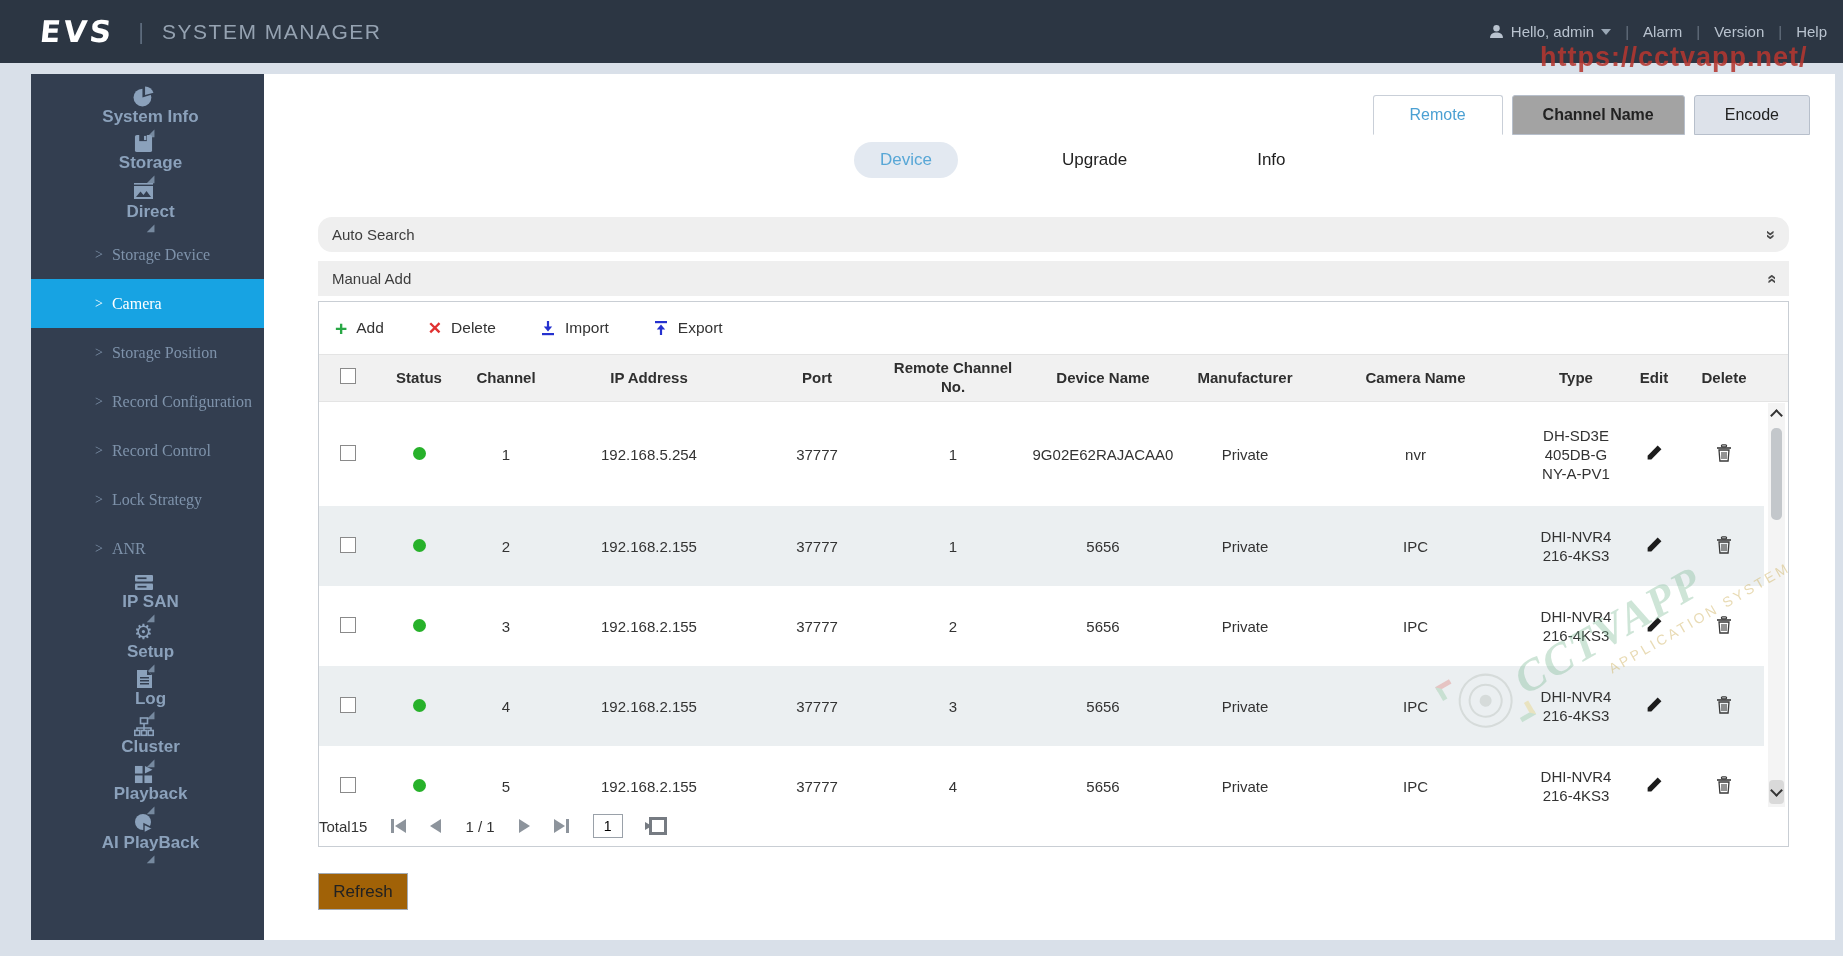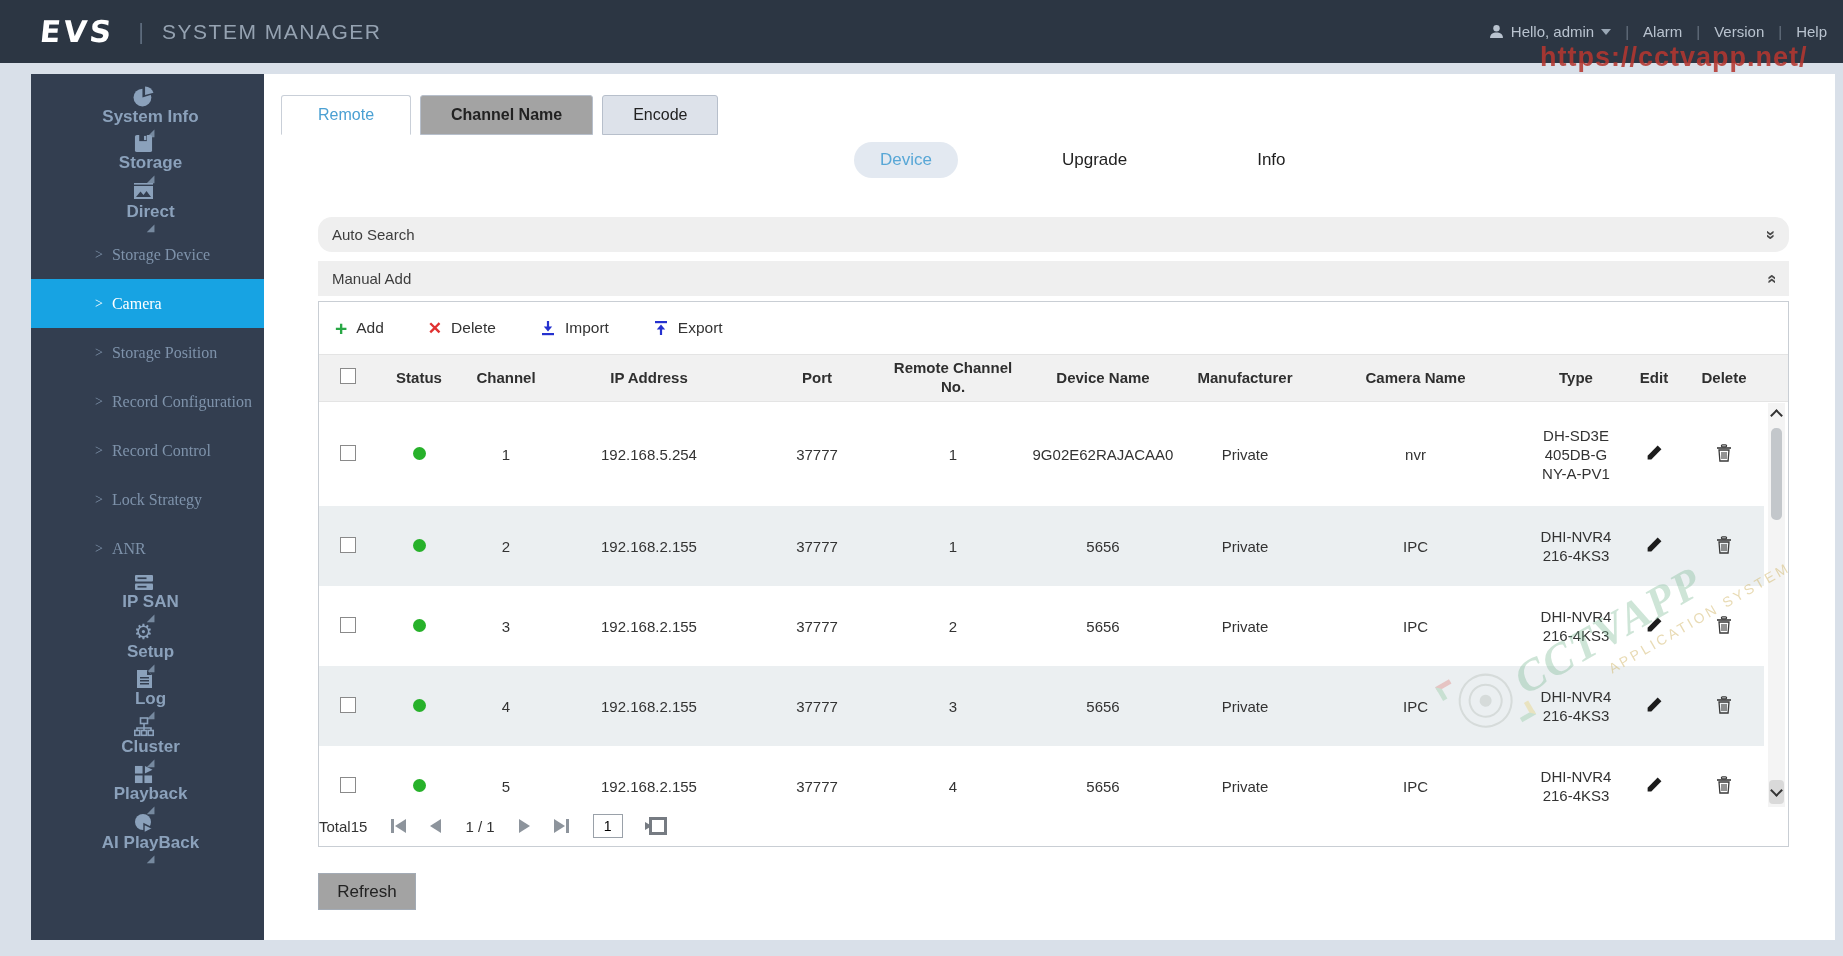--- a/index.html
+++ b/index.html
@@ -71,21 +71,21 @@
   .side-sub.active { background:#17a3e3; }
   .side-sub.active .gt, .side-sub.active .sub-label { color:#fff; }
 
   
   .main {
     position:absolute; left:264px; top:74px; width:1571px; height:866px;
     background:#ffffff;
   }
 
   
-  .tabs-row { display:flex; margin:21px 4px 0 17px; }
+  .tabs-row { display:flex; margin:21px 16px 0 17px;justify-content:flex-end; }
   .tab { height:40px; padding:0 30px; display:flex; align-items:center; font-size:16px;
     border:1px solid #b7bfcb; cursor:pointer; margin-right:9px;
     border-radius:3px 3px 0 0; }
   .tab.active { background:#fff; border-color:#c9cfd8; border-bottom-color:#fff;
     color:#4ba0d3; padding:0 36px; }
   .tab.t2 { background:#a3a3a3; color:#222;font-weight:bold; }
   .tab.t3 { background:#dde2ea; color:#222; }
 
   
   .subtabs { display:flex; align-items:center; gap:78px; margin:4px 0 0 590px; height:42px; }
@@ -156,21 +156,21 @@
   .pg-input { width:30px; height:24px; border:1px solid #9aa1a9; text-align:center;
     font-size:14px; font-family:"Liberation Sans", sans-serif; }
   .pg-go { position:relative; width:18px; height:18px; border:3px solid #767b82;
     margin-left:2px; cursor:pointer; }
   .pg-go::before { content:""; position:absolute; left:-7px; top:2px; width:0; height:0;
     border-top:4px solid transparent; border-bottom:4px solid transparent;
     border-left:7px solid #767b82; }
 
   
   .footer-row { display:flex; align-items:center; margin:26px 0 0 54px; width:1471px; }
-  .refresh-btn { width:98px; height:37px; background:#a3a3a3; border:1px solid #a3abb5;
+  .refresh-btn { width:90px; height:37px; background:#a16207; border:1px solid #a3abb5;
     font-size:17px; color:#222; cursor:pointer; font-family:"Liberation Sans", sans-serif; }
   .legend { margin-left:auto; display:flex; align-items:center; gap:10px; font-size:15px;
     color:#333; }
   .legend-item { display:flex; align-items:center; gap:7px; margin-left:8px; }
 
   svg { display:block; }
 </style>
 </head>
 <body>
 

